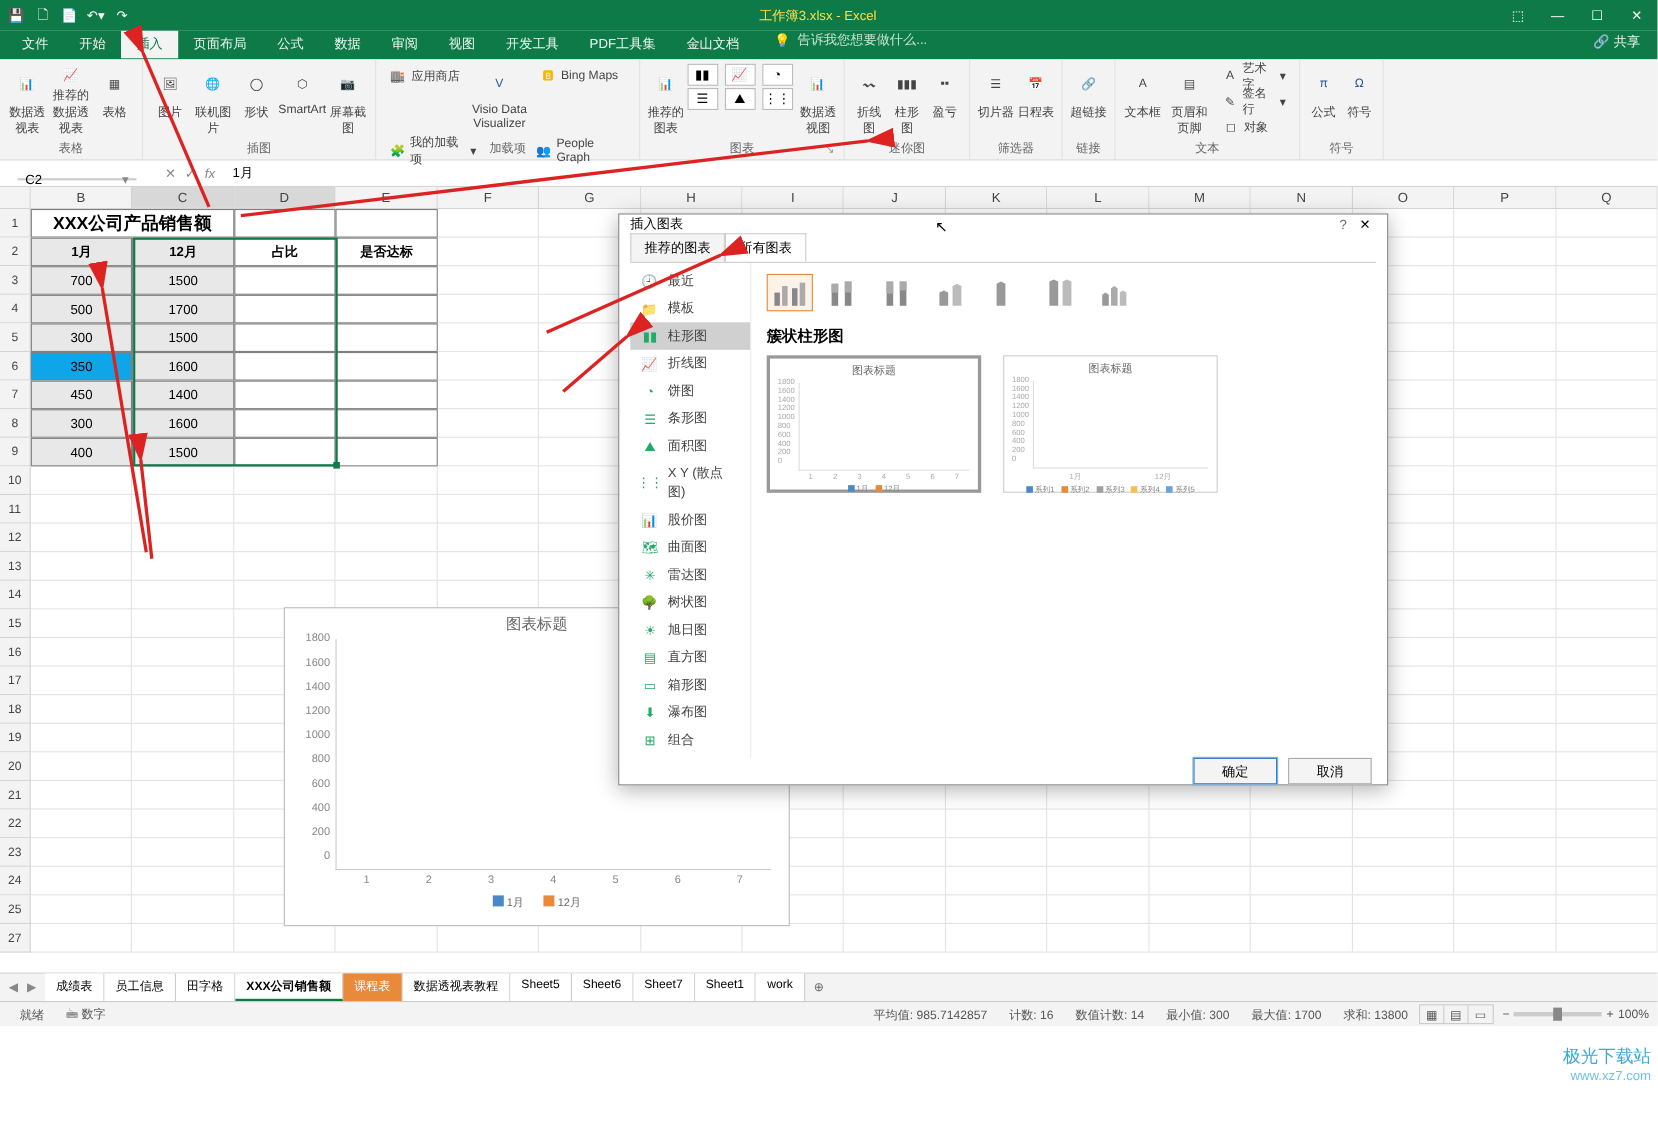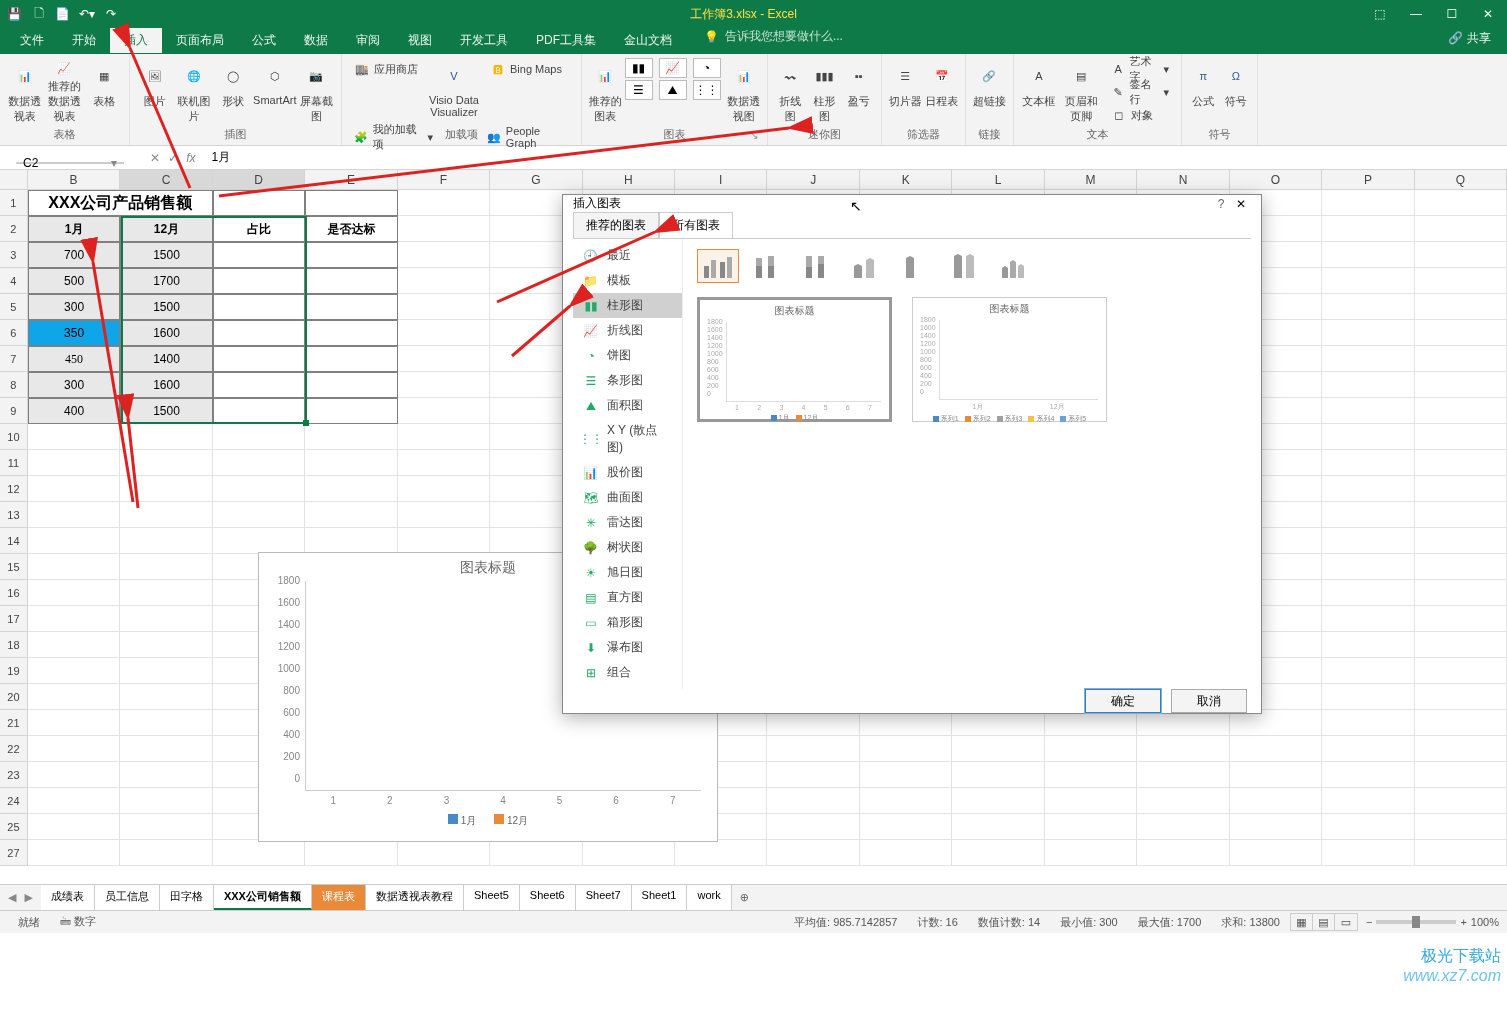--- a/index.html
+++ b/index.html
@@ -122,21 +122,21 @@
 .zoom { display:flex; align-items:center; gap:4px;}
 .zoom-track { width:80px; height:4px; background:#ccc; position:relative;}
 .zoom-thumb { width:8px; height:12px; background:#888; position:absolute; top:-4px; left:36px;}
 
 
 .arrow { position:absolute; z-index:50; pointer-events:none; }
 .arrow svg { overflow:visible; }
 
 
 .watermark { position:absolute; right:6px; bottom:48px; font-size:16px; color:#3aa8d8; z-index:100; text-align:right; }
-.watermark .wm2 { font-size:16px; color:#6ec4e8;font-style:italic; }
+.watermark .wm2 { font-size:12px; color:#6ec4e8; }
 
 .cursor-img { position:absolute; left:850px; top:198px; z-index:60; font-size:14px; color:#000; pointer-events:none; }
 </style>
 </head>
 <body>
 
 <div class="titlebar">
   <div class="qat">
     <div class="qat-btn">💾</div>
     <div class="qat-btn">🗋</div>
@@ -479,21 +479,21 @@
         <div class="cell"></div>
         <div class="cell"></div>
         <div class="cell"></div>
         <div class="cell"></div>
         <div class="cell"></div>
         <div class="cell"></div>
         <div class="cell"></div>
       </div>
       <div class="row">
         <div class="rh">7</div>
-        <div class="cell" style="border: 1px solid rgb(128, 128, 128); background: rgb(232, 232, 232); font-family: Liberation Serif, serif;">450</div>
+        <div class="cell" style="border: 1px solid rgb(128, 128, 128); background: rgb(232, 232, 232);">450</div>
         <div class="cell" style="border: 1px solid rgb(128, 128, 128); background: rgb(232, 232, 232);">1400</div>
         <div class="cell" style="border: 1px solid rgb(128, 128, 128);"></div>
         <div class="cell" style="border: 1px solid rgb(128, 128, 128);"></div>
         <div class="cell"></div>
         <div class="cell"></div>
         <div class="cell"></div>
         <div class="cell"></div>
         <div class="cell"></div>
         <div class="cell"></div>
         <div class="cell"></div>
@@ -1057,20 +1057,21 @@
             </svg>
           </div>
         <div class="subtype">
             <svg>
               <path d="M2,26 L2,16 L5,14 L8,16 L8,26 Z" fill="#999"></path>
               <path d="M10,26 L10,10 L13,8 L16,10 L16,26 Z" fill="#aaa"></path>
               <path d="M18,26 L18,14 L21,12 L24,14 L24,26 Z" fill="#bbb"></path>
             </svg>
           </div>
       </div>
+      <div class="subtitle">簇状柱形图</div>
       <div class="preview-row">
         <div class="preview sel">
           <div class="ptitle">图表标题</div>
           <div class="pv-chart">
               <div class="pv-y" id="pv1y">
                 <div>1800</div>
                 <div>1600</div>
                 <div>1400</div>
                 <div>1200</div>
                 <div>1000</div>

